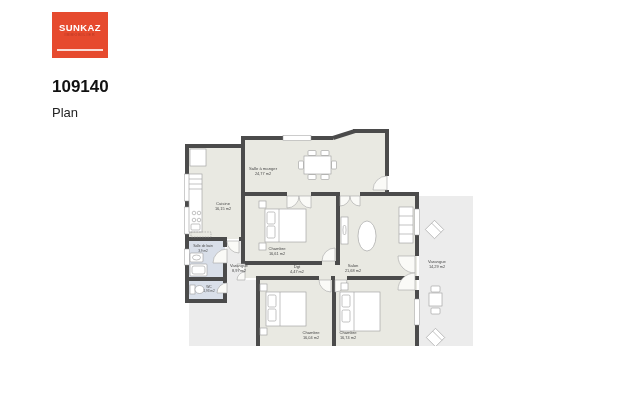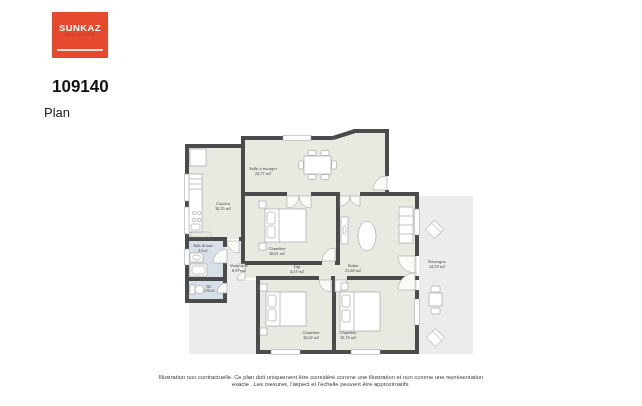--- a/index.html
+++ b/index.html
@@ -1,28 +1,28 @@
 <!DOCTYPE html>
 <html><head>
 <meta charset="utf-8">
 <style>
   html,body{margin:0;padding:0;background:#fff;}
   body{font-family:"Liberation Sans",sans-serif;}
-  #page{position:relative;width:642px;height:406px;background:#ffffff;overflow:hidden;border-radius:17px;}
+  #page{position:relative;width:642px;height:346px;background:#ffffff;overflow:hidden;border-radius:17px;}
 
   
   .logo{position:absolute;left:52px;top:12px;width:56px;height:46px;background:#e64a2e;
         display:flex;flex-direction:column;align-items:center;}
   .logo-title{color:#ffffff;font-weight:bold;font-size:9.5px;letter-spacing:.4px;margin-top:11px;line-height:9px;}
   .logo-sub{color:#b03522;font-size:3.6px;letter-spacing:1px;margin-top:1px;}
   .logo-tagline{position:absolute;left:5px;right:5px;bottom:7px;height:2.5px;background:rgba(255,255,255,.8);}
 
   
   .ref{position:absolute;left:52px;top:77px;font-size:17px;font-weight:bold;color:#111;text-align:right;}
-  .page-title{position:absolute;left:44px;top:105px;font-size:13px;color:#222;}
+  .page-title{position:absolute;left:52px;top:105px;font-size:13px;color:#222;}
 
   
   .plan-wrap{position:absolute;left:183px;top:127px;width:292px;height:244px;}
   svg{display:block;}
   .room{fill:#e9e9e2;}
   .wet{fill:#d9dfe9;}
   .porch{fill:#ececec;}
   .wall{fill:#4b4b4b;}
   .wline{stroke:#4b4b4b;stroke-width:4;fill:none;}
   .furn{fill:#ffffff;stroke:#9b9b9b;stroke-width:.6;}

